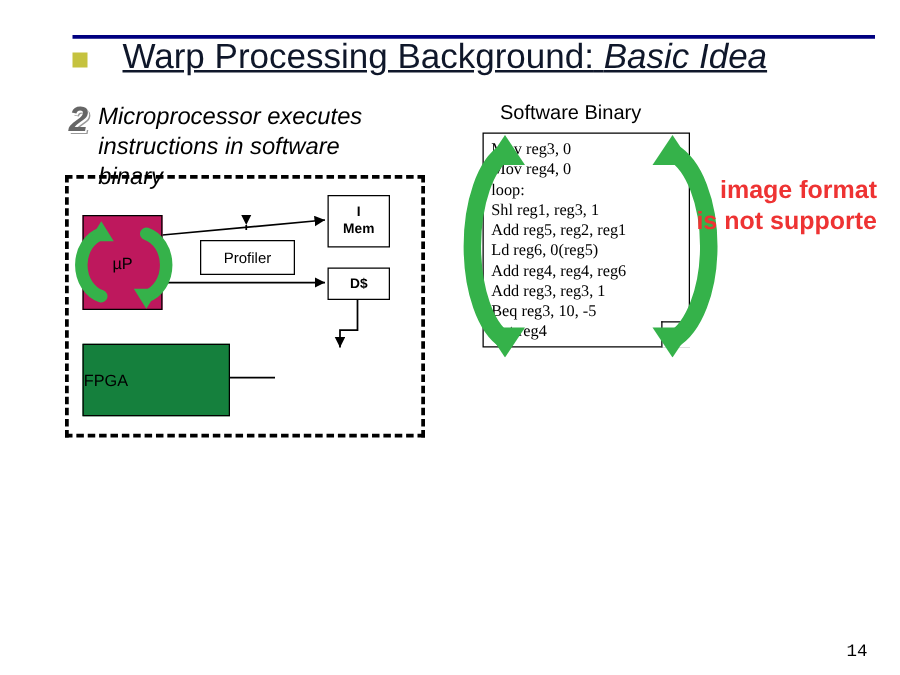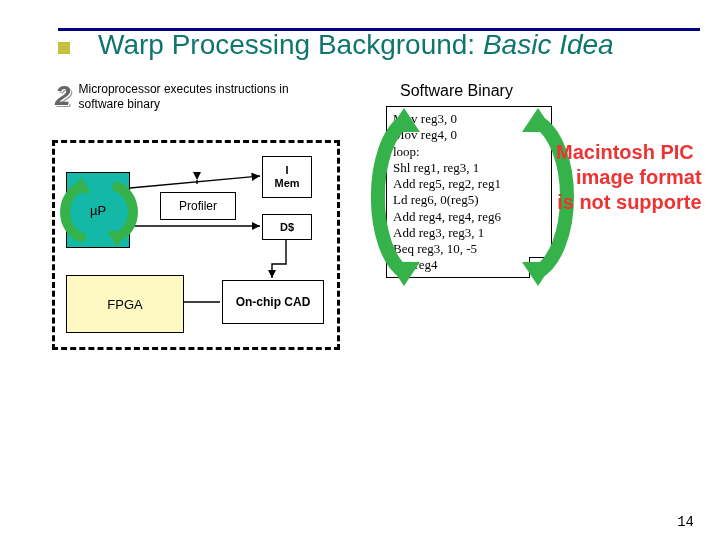--- a/index.html
+++ b/index.html
@@ -26,44 +26,46 @@
   .title-bullet {
     position: absolute;
     left: 0;
     top: 14px;
     width: 12px;
     height: 12px;
     background: #c5c23f;
   }
   .title-text {
     font-size: 28px;
-    color: #0f766e;
+    color: #0f172a;
     margin-left: 40px;
     white-space: nowrap;
+    text-decoration: underline;
   }
   .title-text .italic { font-style: italic; }
   .step-row {
     position: absolute;
     top: 82px;
     left: 55px;
     display: flex;
     align-items: flex-start;
   }
   .step-num {
     font-size: 28px;
     font-weight: bold;
     font-style: italic;
     font-family: "Comic Sans MS", cursive, sans-serif;
     color: #666;
     text-shadow: 1px 1px 0 #fff, 2px 2px 0 #999;
     margin-right: 8px;
     line-height: 1;
   }
   .step-desc {
-    font-size: 12px;
+    font-size: 19px;
+    font-style: italic;
     line-height: 1.25;
     max-width: 230px;
   }
   
   .chip {
     position: absolute;
     top: 140px;
     left: 52px;
     width: 288px;
     height: 210px;
@@ -73,21 +75,21 @@
     inset: 0;
     border: 3px dashed #000;
   }
   .up-box {
     position: absolute;
     top: 32px;
     left: 14px;
     width: 62px;
     height: 74px;
     border: 1px solid #000;
-    background: #14b8a6;
+    background: #be185d;
     display:flex;align-items:center;justify-content:center;
     font-size:13px;
   }
   .profiler-box {
     position: absolute;
     top: 12px;
     left: 108px;
     width: 74px;
     height: 26px;
     border:1px solid #000;background:#fff;
@@ -102,22 +104,22 @@
   .dcache-box {
     position:absolute;
     top: 74px; left: 210px;
     width:48px;height:24px;border:1px solid #000;background:#fff;
     display:flex;align-items:center;justify-content:center;font-size:11px;font-weight:bold;
   }
   .fpga-box {
     position:absolute;
     top: 135px; left: 14px;
     width: 116px; height: 56px;
-    border:1px solid #000; background:#fef9c3;
-    display:flex;align-items:center;justify-content:center;font-size:13px;
+    border:1px solid #000; background:#15803d;
+    display:flex;align-items:center;font-size:13px;
   }
   .oncad-box {
     position:absolute;
     top: 140px; left: 170px;
     width: 100px; height:42px;
     border:1px solid #000; background:#fff;
     display:flex;align-items:center;justify-content:center;font-size:12px;font-weight:bold;
   }
   svg.connectors {position:absolute;inset:0;}
 
@@ -224,23 +226,20 @@
   </div>
 
   <div class="dcache-box">
     <span>D$</span>
   </div>
 
   <div class="fpga-box">
     <span>FPGA</span>
   </div>
 
-  <div class="oncad-box">
-    <span>On-chip CAD</span>
-  </div>
 </div>
 
 <div class="sb-title">Software Binary</div>
 
 <div class="code-note"><span id="code-lines">Mov reg3, 0
 Mov reg4, 0
 loop:
 Shl reg1, reg3, 1
 Add reg5, reg2, reg1
 Ld reg6, 0(reg5)
@@ -254,18 +253,17 @@
   <polygon points="28,2 12,26 44,26" fill="#35b24a"></polygon>
   <polygon points="28,180 12,156 44,156" fill="#35b24a"></polygon>
 </svg>
 <svg style="position:absolute;top:106px;left:360px" width="70" height="180">
   <path d="M44 166 A36 78 0 0 1 44 16" fill="none" stroke="#35b24a" stroke-width="14" stroke-linecap="round"></path>
   <polygon points="44,2 28,26 60,26" fill="#35b24a"></polygon>
   <polygon points="44,180 28,156 60,156" fill="#35b24a"></polygon>
 </svg>
 
 <div class="errtext">
-  <span>Macintosh PIC</span>
   <span class="l2">image format</span>
   <span class="l3">is not supporte</span>
 </div>
 
 <div class="pagenum">14</div>
 
 </body></html>

